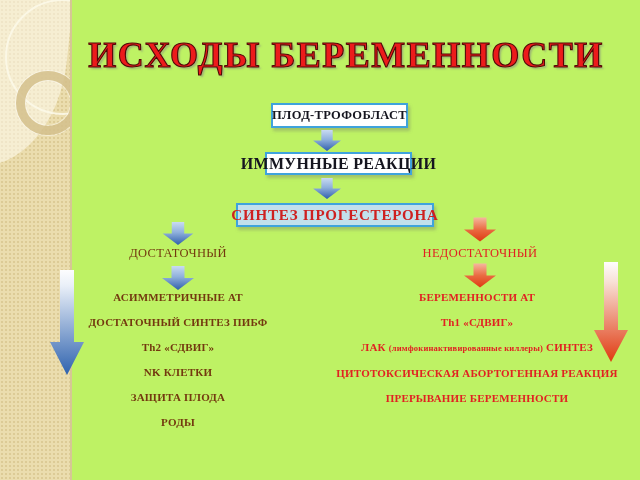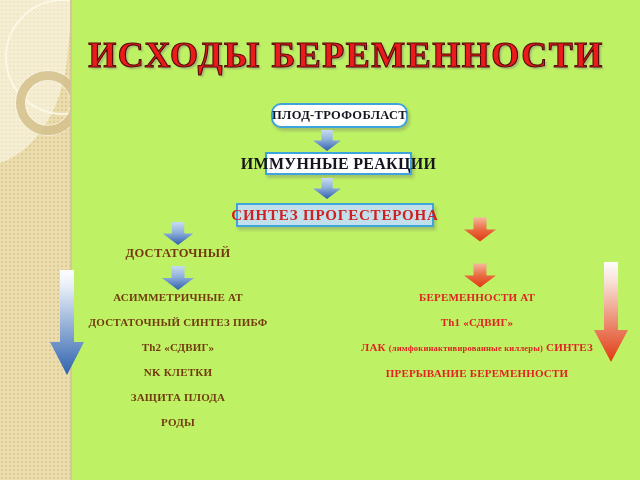--- a/index.html
+++ b/index.html
@@ -46,29 +46,29 @@
 
   
   .fbox {
     position:absolute; box-sizing:border-box;
     border:2px solid #3FA3DC; background:#ffffff;
     display:flex; align-items:center; justify-content:center;
     font-weight:bold; color:#15151F;
     box-shadow:2px 3px 3px rgba(110,110,110,0.35);
     white-space:nowrap;
   }
-  .box-fetus        { left:271px; top:103px; width:137px; height:25px; font-size:12.5px; letter-spacing:0.3px;border-radius:10px; }
+  .box-fetus        { left:271px; top:103px; width:137px; height:25px; font-size:12.5px; letter-spacing:0.3px; }
   .box-immune       { left:265px; top:152px; width:147px; height:23px; font-size:16px; letter-spacing:0.3px; }
   .box-progesterone { left:236px; top:203px; width:198px; height:24px; font-size:15px; letter-spacing:0.8px;
                       background:#C2E0EC; color:#CE2020; }
 
   
   .branch-header {
     position:absolute; width:200px; text-align:center;
-    font-weight:bold; font-size:12.5px; letter-spacing:0.3px; white-space:nowrap;
+    font-weight:normal; font-size:12.5px; letter-spacing:0.3px; white-space:nowrap;
   }
   .header-left  { left:78px;  top:246px; color:#73390F; }
   .header-right { left:380px; top:246px; color:#E12222; }
 
   
   .col {
     position:absolute; display:flex; flex-direction:column;
     align-items:center; gap:12px;
   }
   .col-left  { left:68px;  top:291px; width:220px; }
@@ -148,30 +148,32 @@
   </svg>
 
   <svg class="arr" style="left:50px; top:270px" width="34" height="105" viewBox="0 0 34 105">
     <polygon points="10,0 24,0 24,72 34,72 17,105 0,72 10,72" fill="url(#gradBlueLong)"></polygon>
   </svg>
   <svg class="arr" style="left:594px; top:262px" width="34" height="100" viewBox="0 0 34 100">
     <polygon points="10,0 24,0 24,68 34,68 17,100 0,68 10,68" fill="url(#gradRedLong)"></polygon>
   </svg>
 
   <div class="branch-header header-left">ДОСТАТОЧНЫЙ</div>
+  <div class="branch-header header-right">НЕДОСТАТОЧНЫЙ</div>
 
   <div class="col col-left">
     <div class="item">АСИММЕТРИЧНЫЕ АТ</div>
     <div class="item">ДОСТАТОЧНЫЙ СИНТЕЗ ПИБФ</div>
     <div class="item">Th2 «СДВИГ»</div>
     <div class="item">NK КЛЕТКИ</div>
     <div class="item">ЗАЩИТА ПЛОДА</div>
     <div class="item">РОДЫ</div>
   </div>
 
   <div class="col col-right">
     <div class="item">БЕРЕМЕННОСТИ АТ</div>
     <div class="item">Th1 «СДВИГ»</div>
     <div class="item"><span>ЛАК </span><span class="lak-small">(лимфокинактивированные киллеры)</span><span> СИНТЕЗ</span></div>
+    <div class="item">ЦИТОТОКСИЧЕСКАЯ АБОРТОГЕННАЯ РЕАКЦИЯ</div>
     <div class="item">ПРЕРЫВАНИЕ БЕРЕМЕННОСТИ</div>
   </div>
 
 </div>
 
 </body></html>

